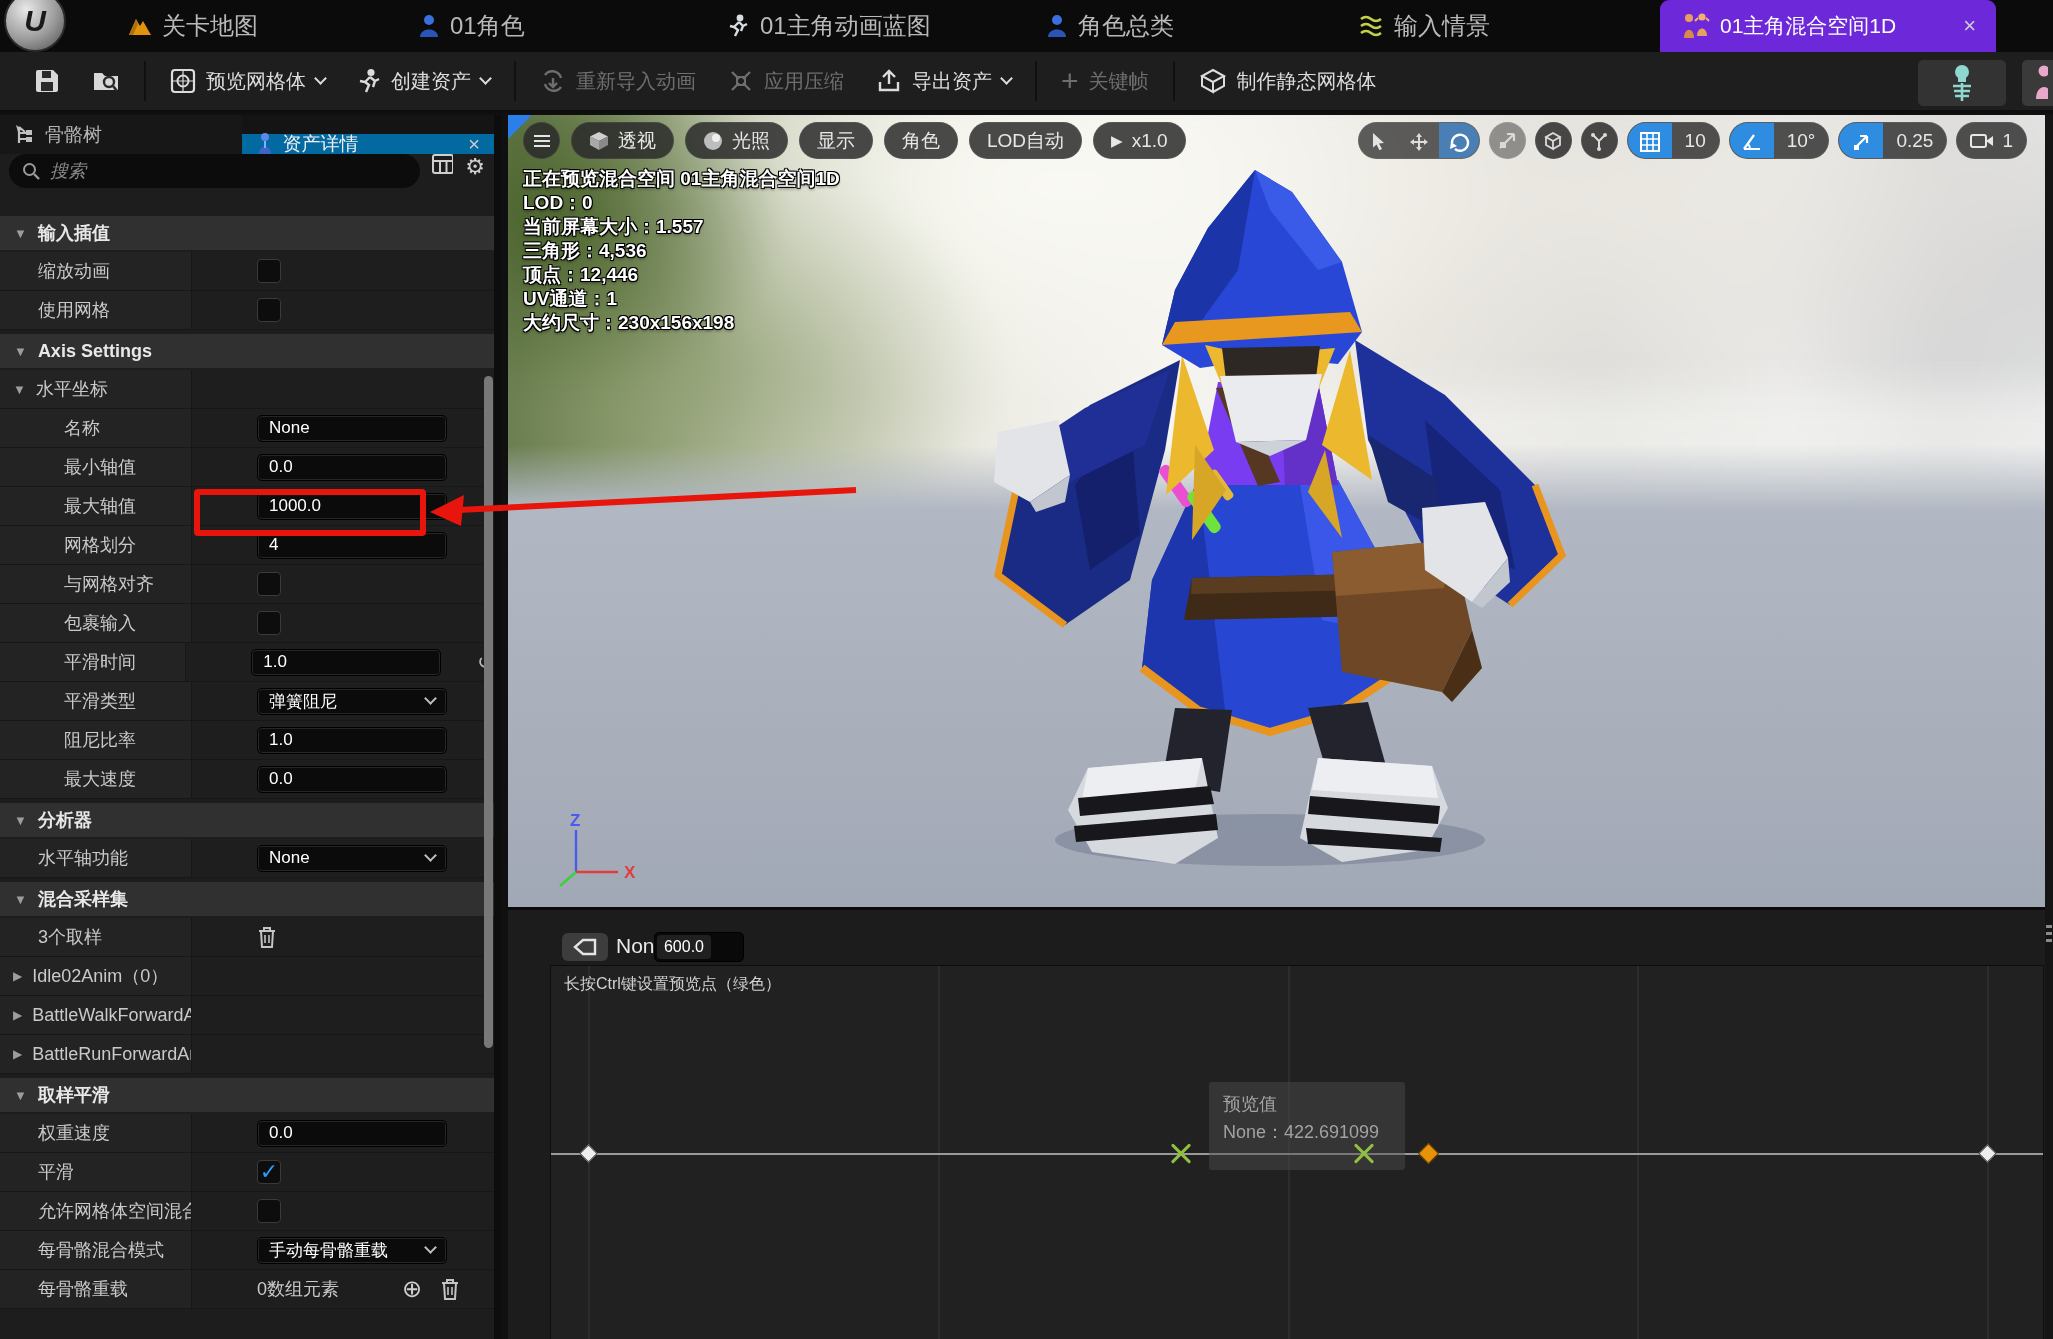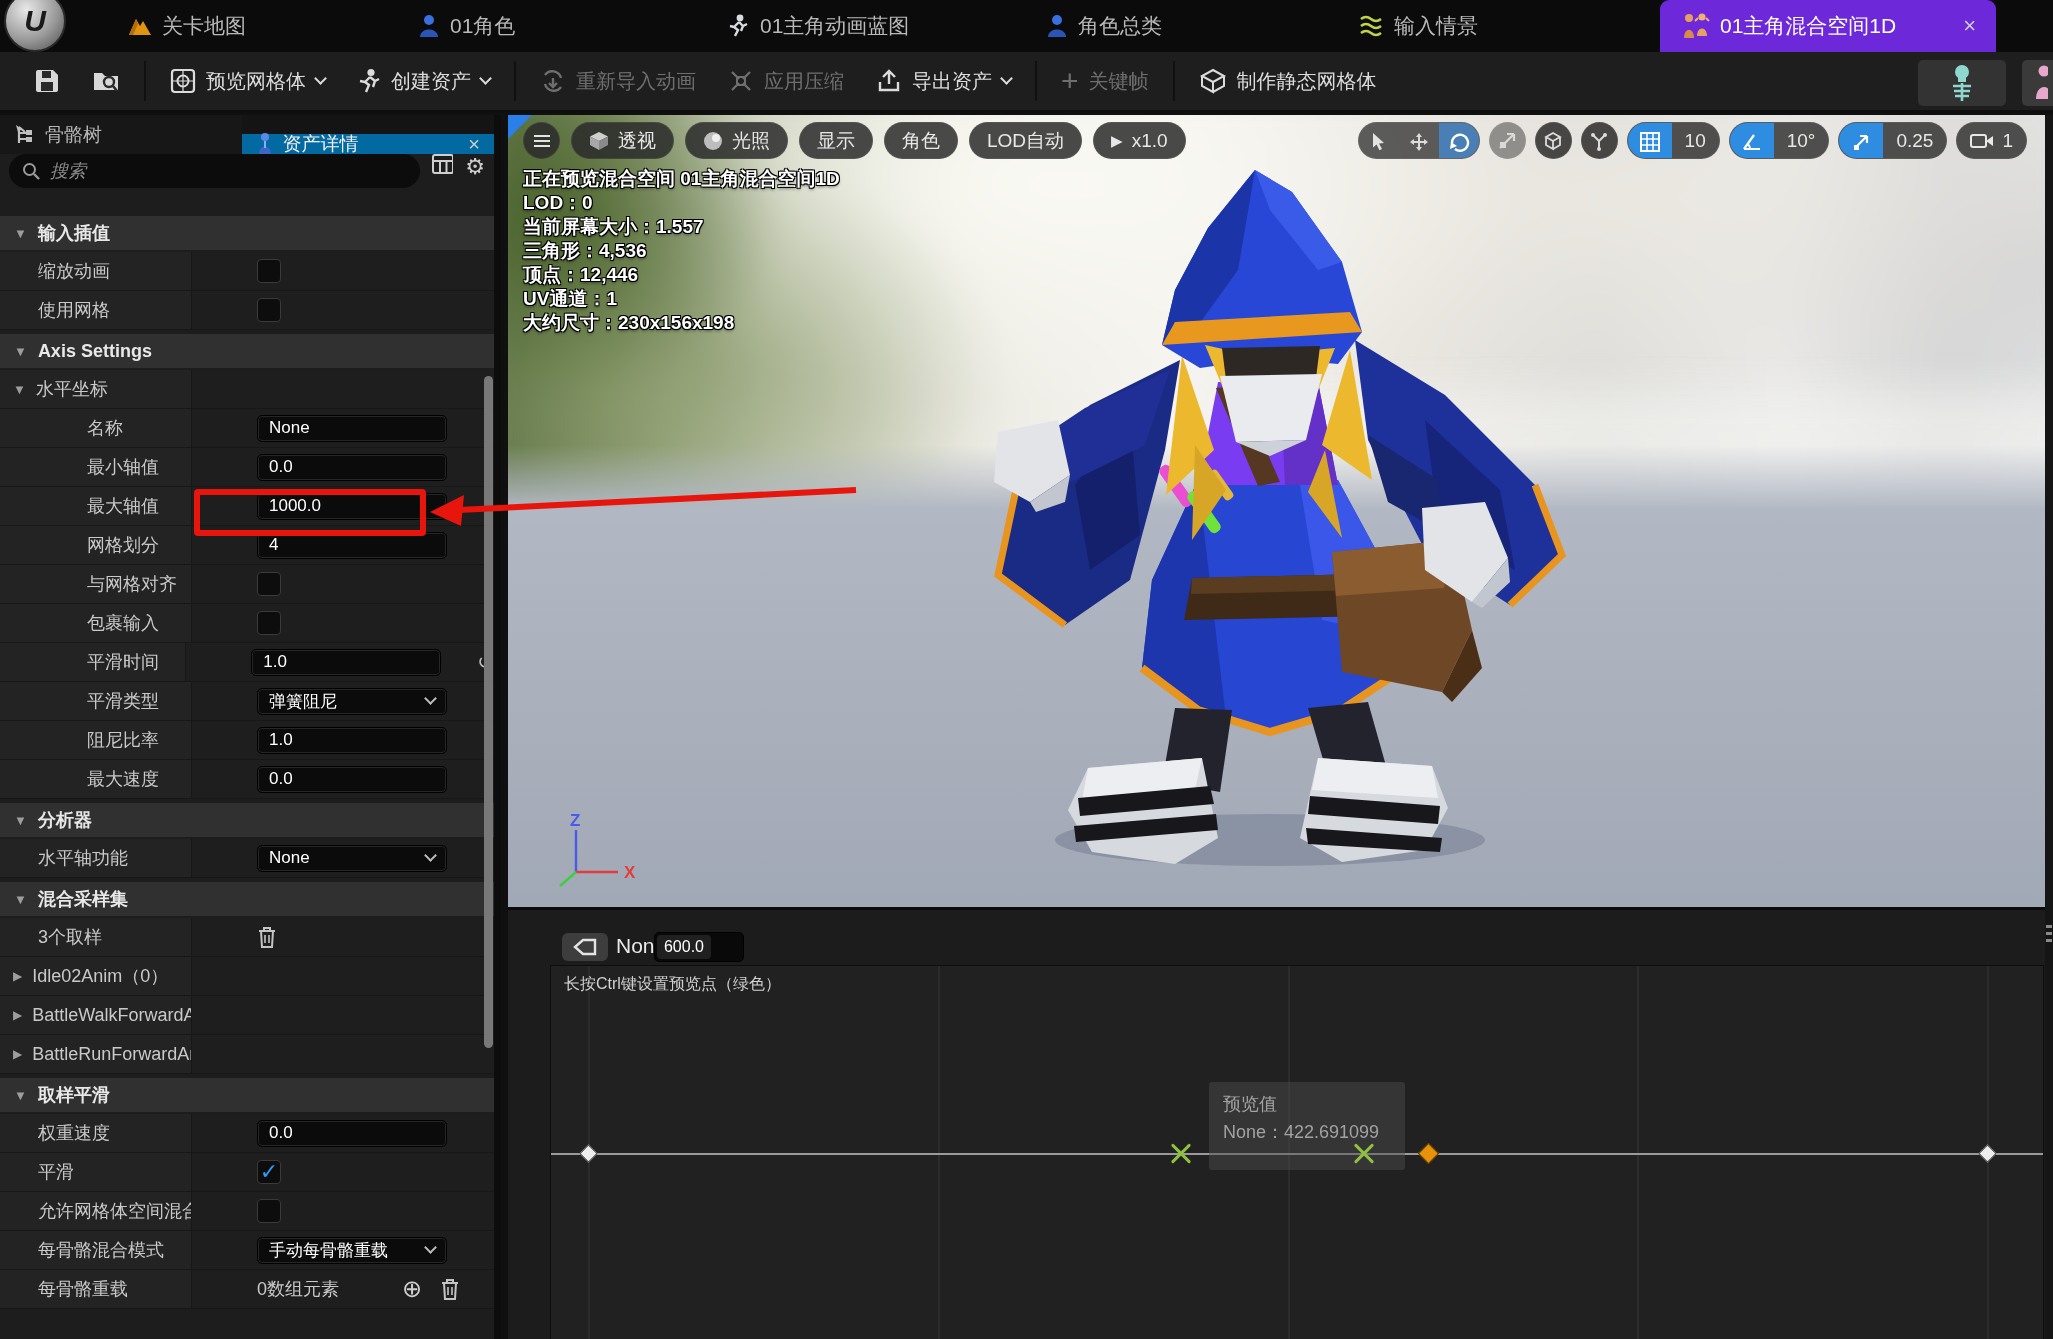--- a/index.html
+++ b/index.html
@@ -4,21 +4,21 @@
 <style>
   html,body{margin:0;padding:0;background:#000;}
   *{box-sizing:border-box;font-family:"Liberation Sans","DejaVu Sans",sans-serif;}
   .screen{position:relative;width:2053px;height:1339px;background:#101010;overflow:hidden;}
 
   
   .tabbar{position:absolute;left:0;top:0;width:2053px;height:52px;background:#0b0b0b;}
   .ue-logo{position:absolute;left:4px;top:-10px;width:62px;height:62px;border-radius:50%;
     background:radial-gradient(circle at 35% 30%,#e8e8e8,#9a9a9a 55%,#4a4a4a);border:2px solid #2a2a2a;
     display:flex;align-items:center;justify-content:center;color:#1a1a1a;font-weight:bold;font-size:30px;font-style:italic;}
-  .ttab{position:absolute;top:0;height:52px;display:flex;align-items:center;gap:10px;color:#b9b9b9;font-size:21px;cursor:default;}
+  .ttab{position:absolute;top:0;height:52px;display:flex;align-items:center;gap:10px;color:#b9b9b9;font-size:24px;cursor:default;}
   .active-tab{position:absolute;left:1660px;top:0;width:336px;height:52px;background:#6d28d9;border-radius:9px 9px 0 0;
     display:flex;align-items:center;gap:10px;padding:0 20px;color:#fff;font-size:21px;}
   .active-tab .close{margin-left:auto;color:#cfcfcf;font-size:22px;}
 
   
   .toolbar{position:absolute;left:0;top:52px;width:2053px;height:61px;background:#1e1e1e;border-bottom:3px solid #0e0e0e;
     display:flex;align-items:center;padding-left:18px;}
   .tbtn{height:46px;display:flex;align-items:center;gap:10px;color:#dcdcdc;font-size:20px;padding:0 16px;border-radius:5px;}
   .tbtn.dim{color:#6e6e6e;}
   .tsep{width:2px;height:40px;background:#101010;margin:0 8px;}
@@ -34,21 +34,21 @@
   .ptab.inactive{width:245px;background:#171717;}
   .ptab.active{width:256px;background:#0369a1;color:#efefef;position:relative;margin-top:19px;}
   .ptab .close{position:absolute;right:14px;color:#cfcfcf;font-size:20px;}
   .searcharea{height:58px;display:flex;align-items:flex-start;padding:0 9px;gap:12px;background:#1d1d1d;font-style:italic;}
   .searchbox{width:417px;height:34px;background:#0c0c0c;border-radius:17px;display:flex;align-items:center;gap:10px;padding:0 13px;color:#8a8a8a;font-size:18px;}
   .sect{height:34px;margin:4px 0 2px 0;background:#303030;display:flex;align-items:center;gap:11px;padding-left:14px;color:#e8e8e8;font-size:18px;font-weight:bold;}
   .tri{color:#9d9d9d;font-size:13px;font-weight:normal;}
   .prow{height:39px;display:flex;align-items:stretch;border-bottom:1px solid #171717;background:#1e1e1e;position:relative;gap:44px;}
   .plabel{width:192px;background:#232323;border-right:1px solid #171717;display:flex;align-items:center;gap:10px;
     padding-left:38px;color:#c9c9c9;font-size:18px;white-space:nowrap;overflow:hidden;}
-  .plabel.ind{padding-left:87px;}
+  .plabel.ind{padding-left:64px;}
   .plabel.hdr{padding-left:13px;}
   .pval{flex:1;display:flex;align-items:center;padding-left:21px;position:relative;}
   .input{width:190px;height:27px;background:#0b0b0b;border:1px solid #000;box-shadow:inset 0 0 0 1px #262626;border-radius:5px;
     color:#fff;font-size:17px;display:flex;align-items:center;padding:0 11px;}
   .input .chev{margin-left:auto;color:#bdbdbd;}
   .checkbox{width:24px;height:24px;background:#0d0d0d;border:1px solid #3a3a3a;border-radius:4px;display:flex;align-items:center;justify-content:center;}
   .checkbox.checked{color:#2f9bff;font-weight:bold;font-size:22px;}
   .scrollthumb{position:absolute;left:484px;top:261px;width:9px;height:672px;background:#787878;border-radius:5px;}
 
   

